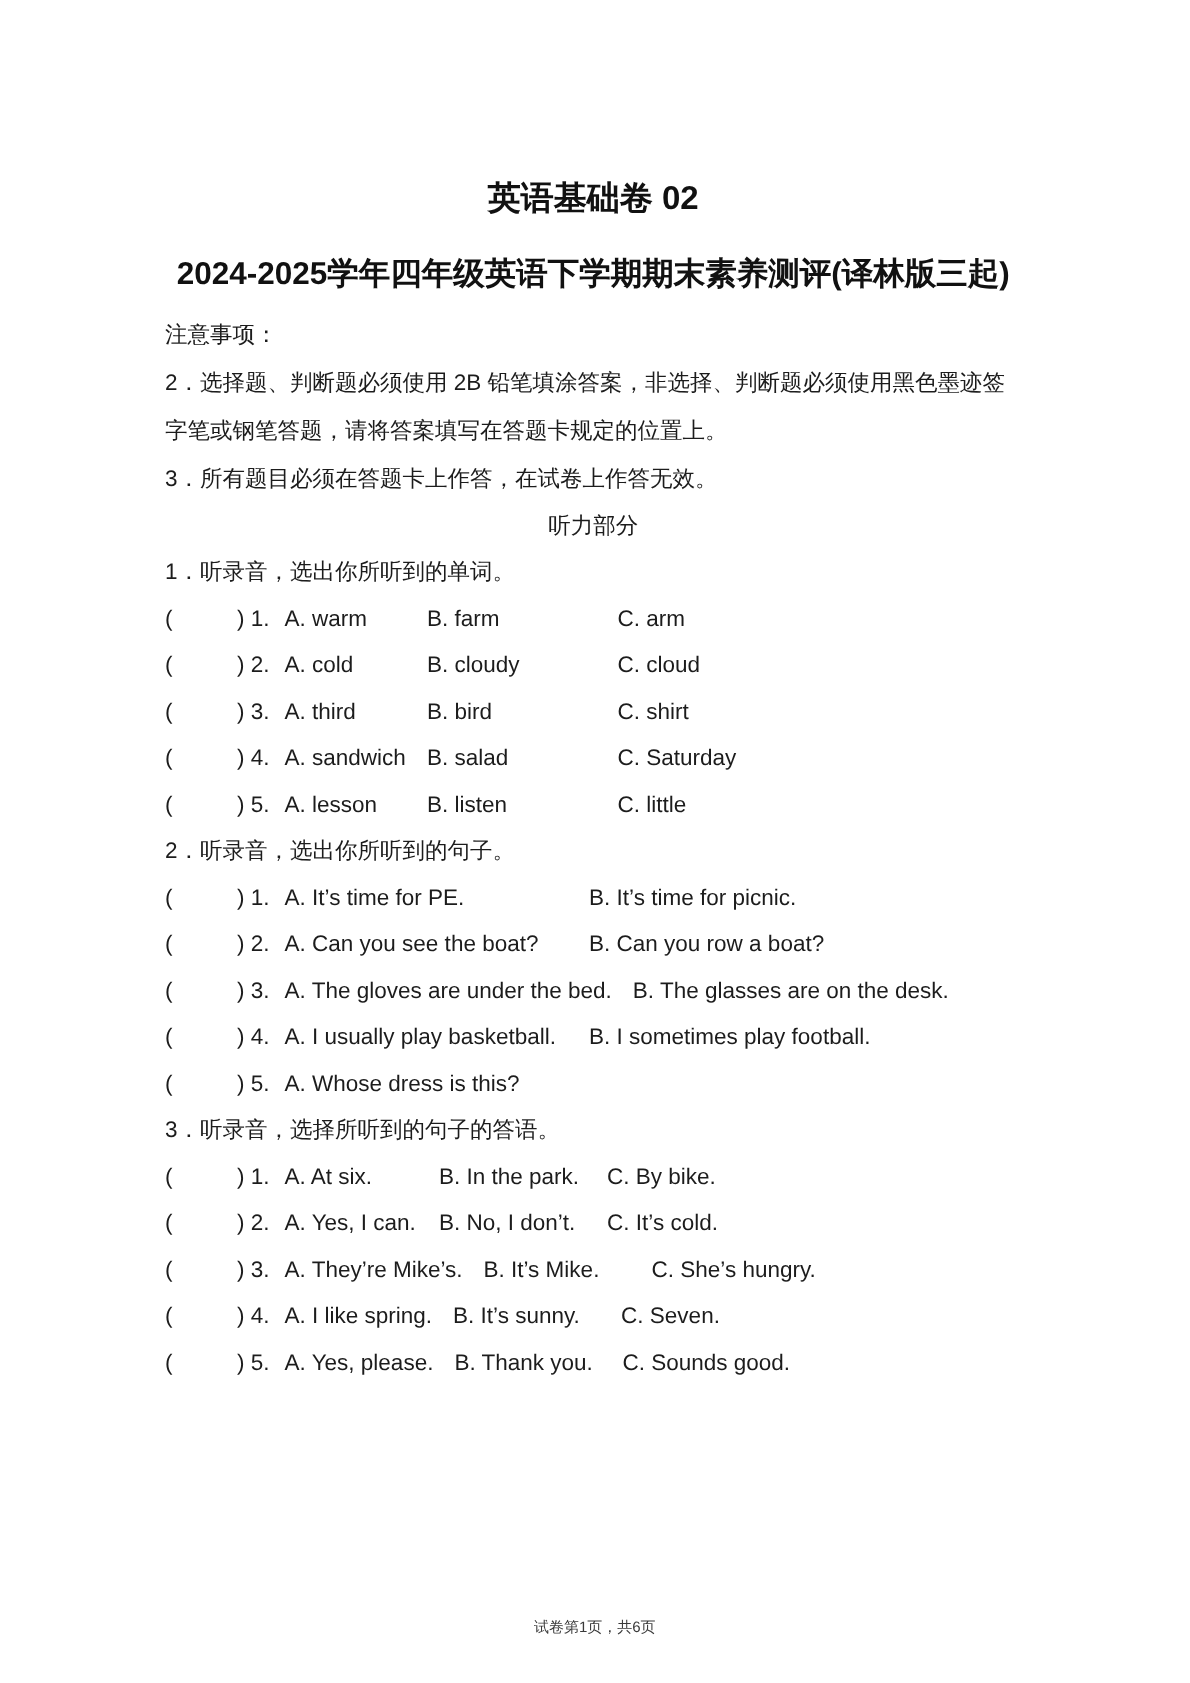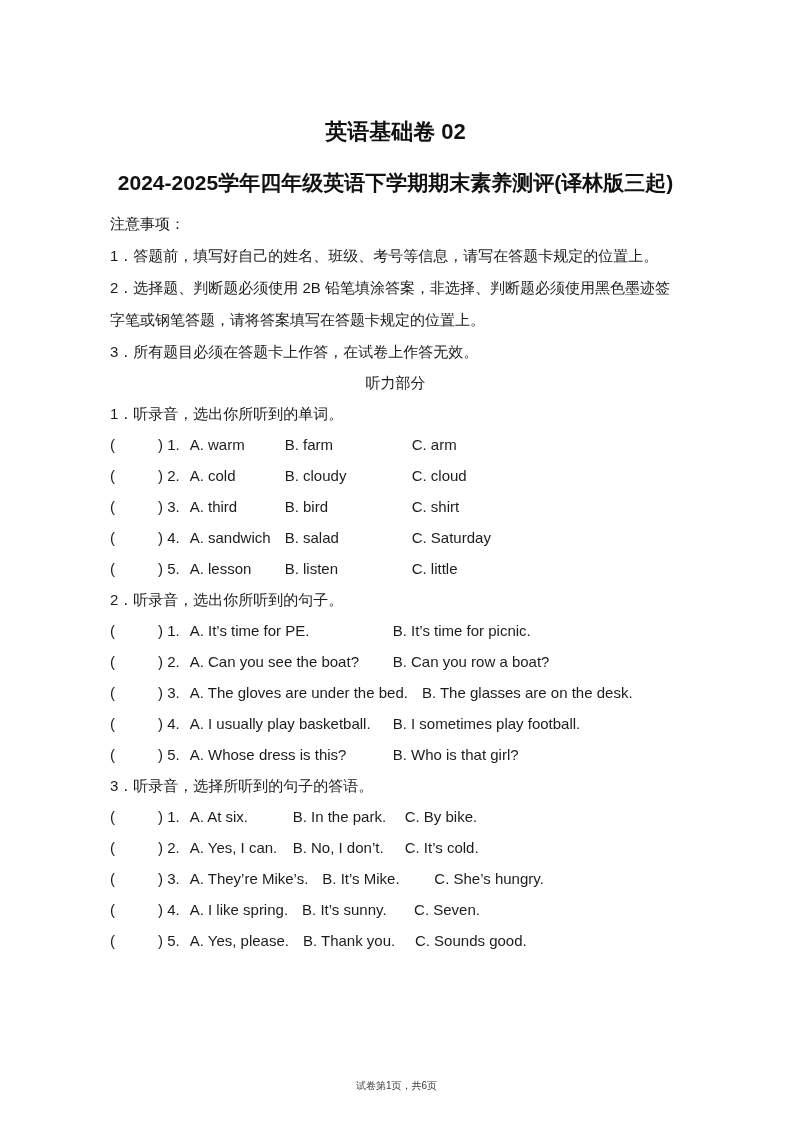--- a/index.html
+++ b/index.html
@@ -44,21 +44,20 @@
 </style>
 </head>
 <body>
 
 <div class="page">
   <div class="content">
     <h1 class="title">英语基础卷 02</h1>
     <h2 class="subtitle">2024-2025学年四年级英语下学期期末素养测评(译林版三起)</h2>
     <p class="notice-head">注意事项：</p>
     <div>
-        <p class="notice-line">1．答题前，填写好自己的姓名、班级、考号等信息，请写在答题卡规定的位置上。</p>
         <p class="notice-line">2．选择题、判断题必须使用 2B 铅笔填涂答案，非选择、判断题必须使用黑色墨迹签字笔或钢笔答题，请将答案填写在答题卡规定的位置上。</p>
         <p class="notice-line">3．所有题目必须在答题卡上作答，在试卷上作答无效。</p>
       </div>
     <p class="listen-head">听力部分</p>
     <div>
         <p class="sec-title">1．听录音，选出你所听到的单词。</p>
         <div class="q-row sec-words">
           <span class="popen">(</span>
           <span class="pgap"></span>
           <span class="pnum">) 1.</span>
@@ -125,21 +124,20 @@
           <span class="pgap"></span>
           <span class="pnum">) 4.</span>
           <span class="opt opt-0">A. I usually play basketball.</span>
           <span class="opt opt-1">B. I sometimes play football.</span>
         </div>
         <div class="q-row sec-sentences">
           <span class="popen">(</span>
           <span class="pgap"></span>
           <span class="pnum">) 5.</span>
           <span class="opt opt-0">A. Whose dress is this?</span>
-          <span class="opt opt-1">B. Who is that girl?</span>
         </div>
         <p class="sec-title">3．听录音，选择所听到的句子的答语。</p>
         <div class="q-row sec-replies">
           <span class="popen">(</span>
           <span class="pgap"></span>
           <span class="pnum">) 1.</span>
           <span class="opt opt-0">A. At six.</span>
           <span class="opt opt-1">B. In the park.</span>
           <span class="opt opt-2">C. By bike.</span>
         </div>

